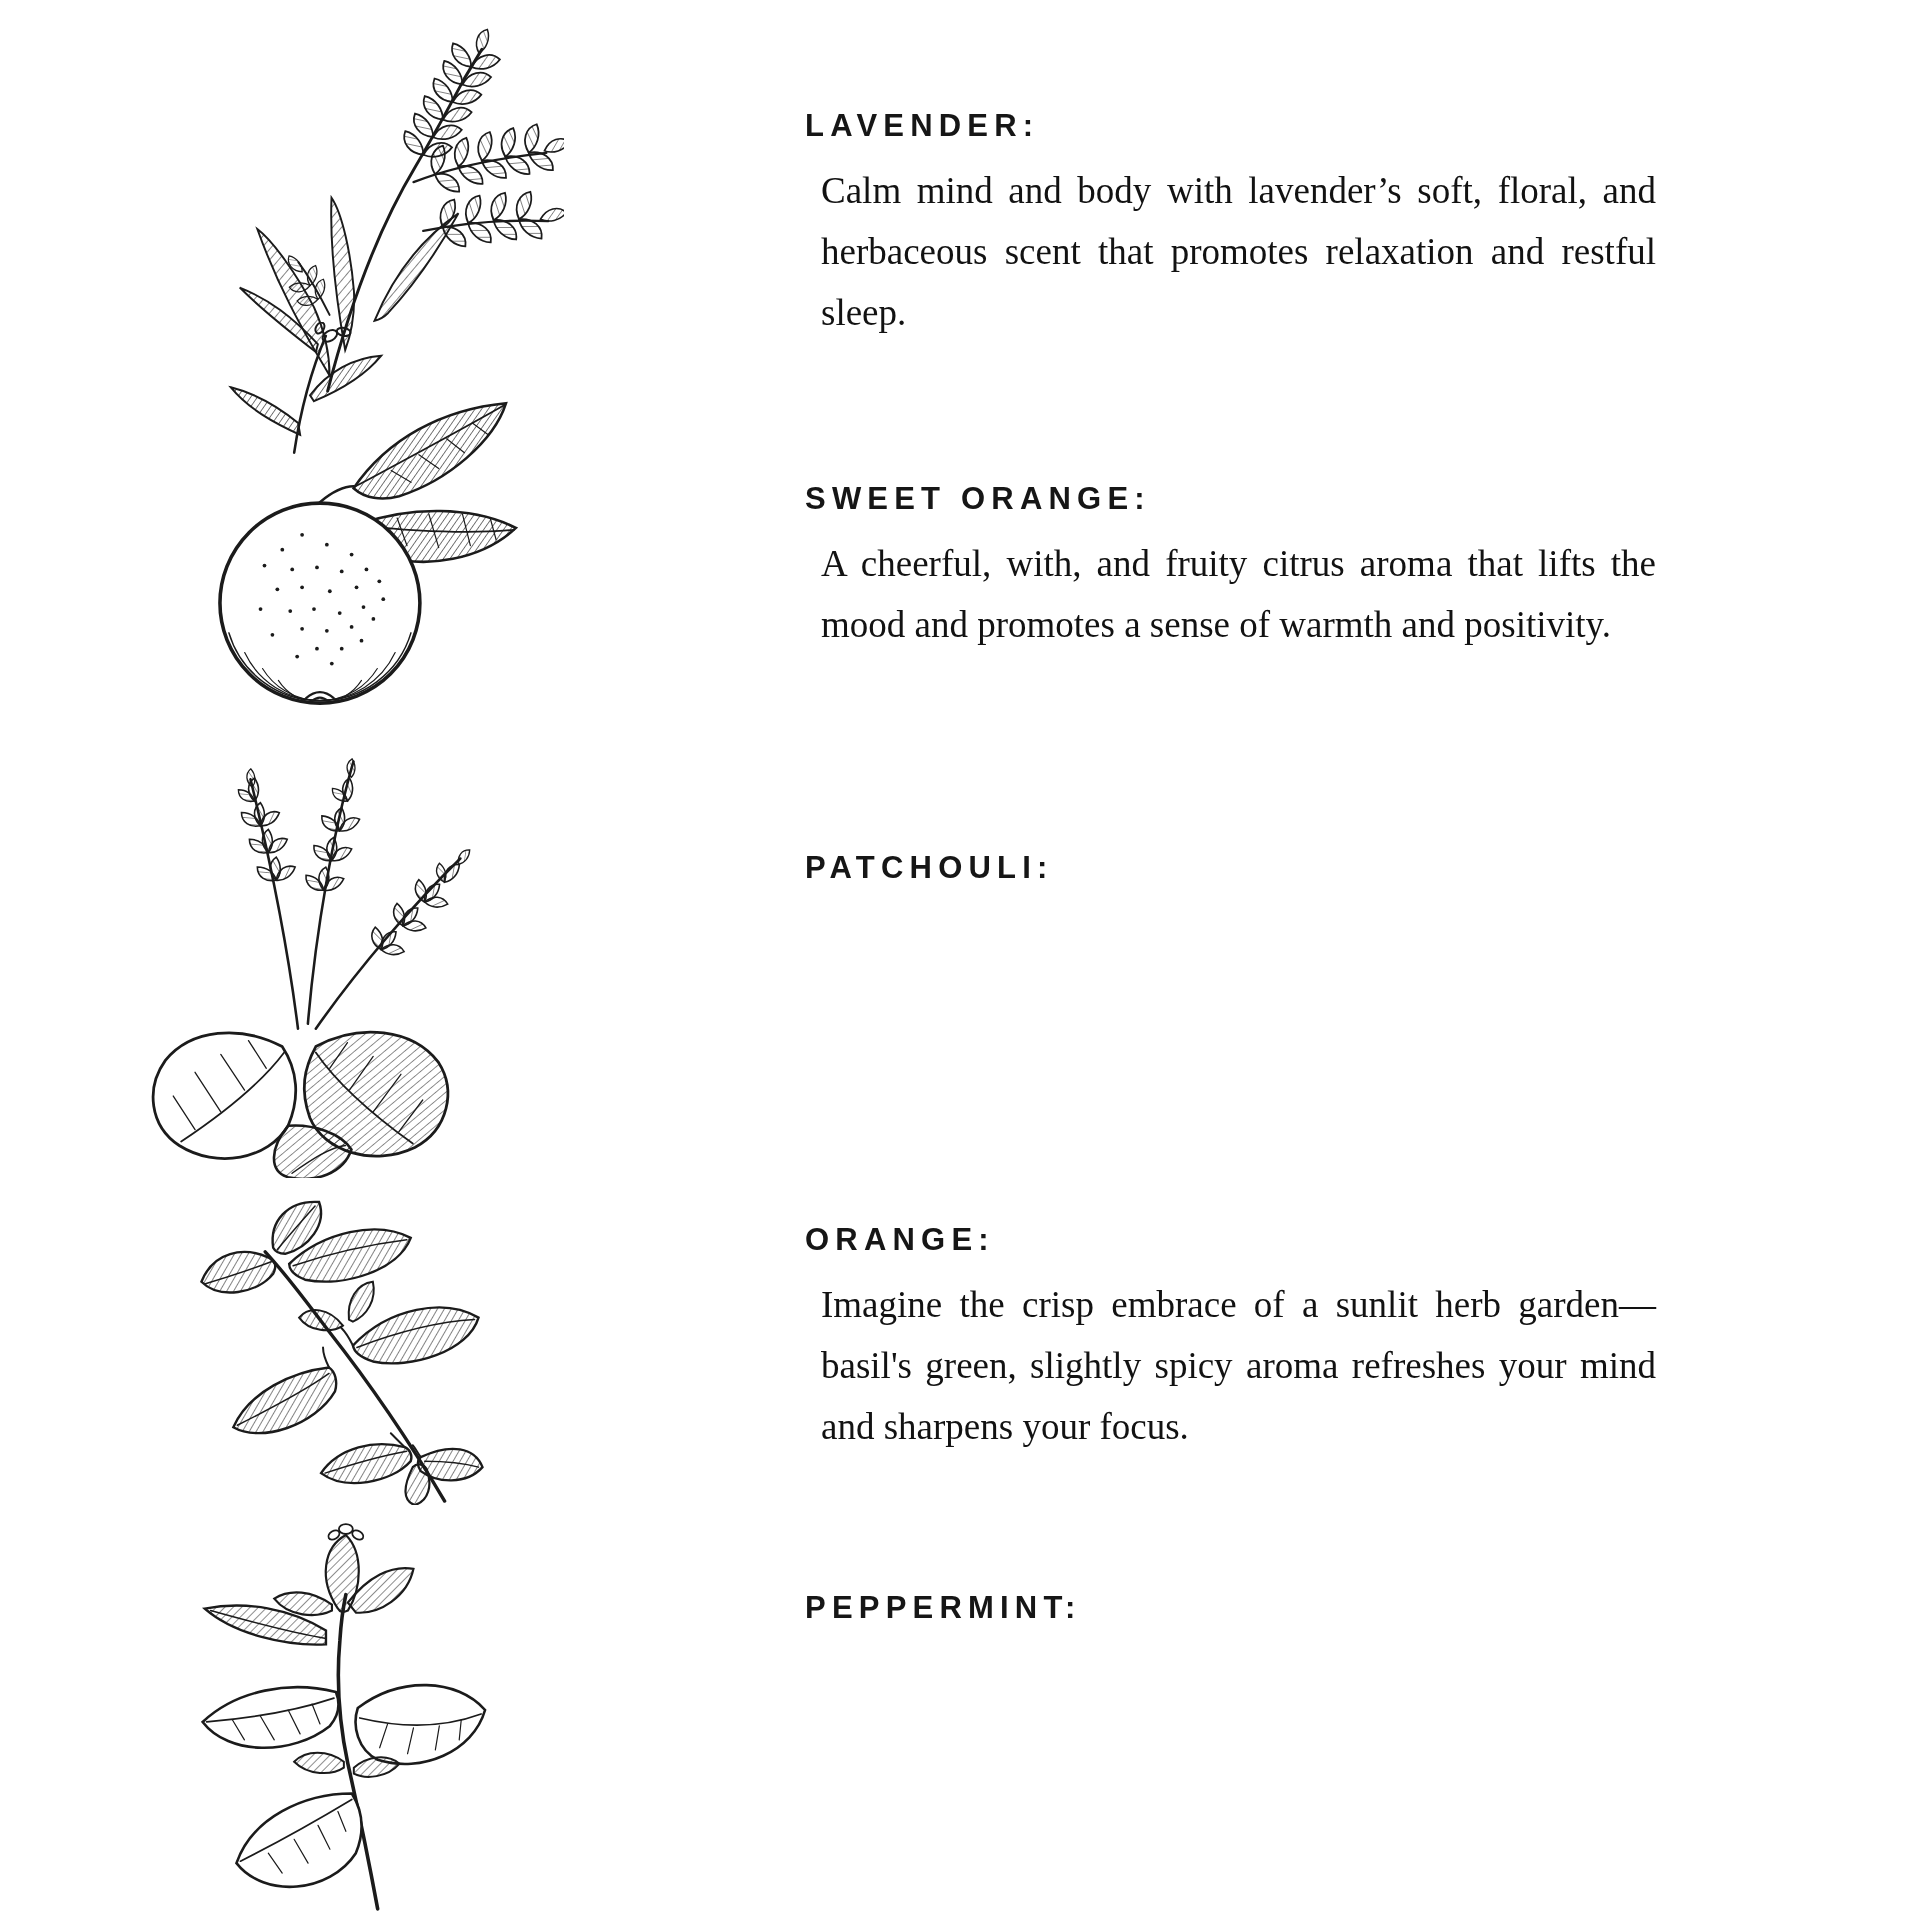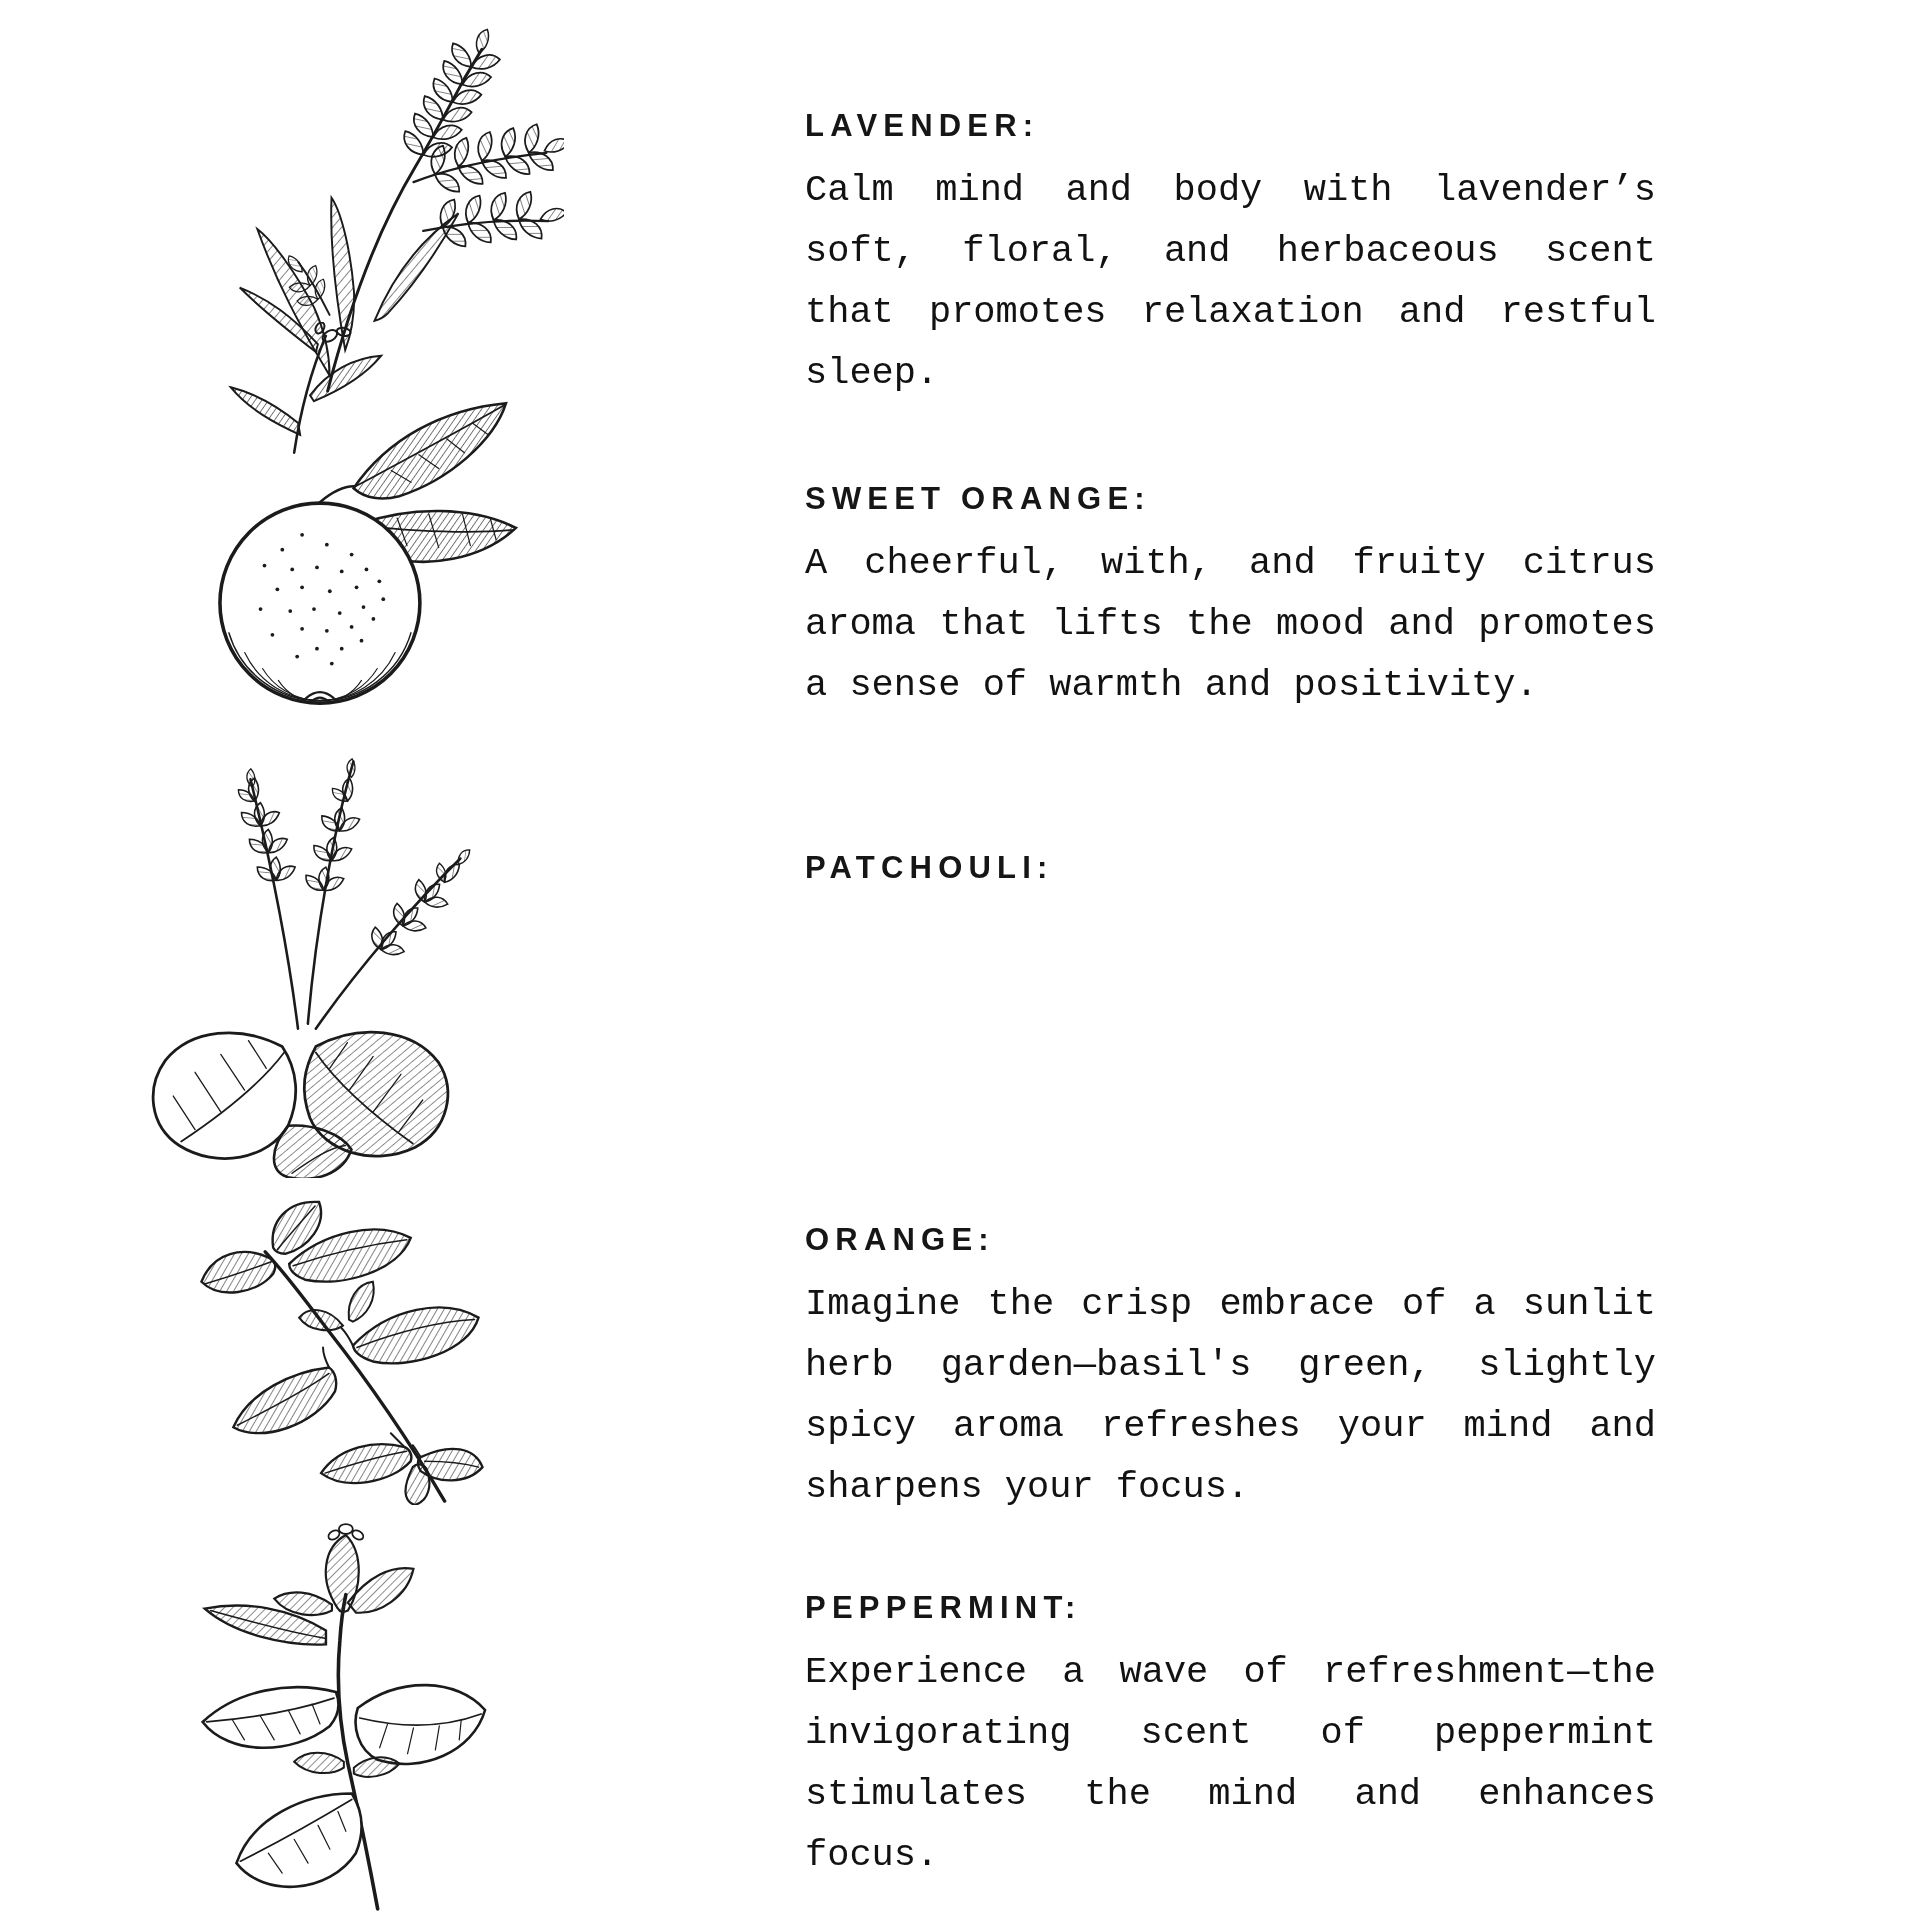--- a/index.html
+++ b/index.html
@@ -23,22 +23,22 @@
     margin:0;
     font-family:"Liberation Sans", sans-serif;
     font-weight:700;
     font-size:31px;
     line-height:48px;
     letter-spacing:0.2em;
     color:#161616;
     white-space:nowrap;
   }
   .body{
-    margin:10px 0 0 0;
-    font-family:Liberation Mono, monospace;
+    margin:10px 0 0 16px;
+    font-family:Liberation Serif, serif;
     font-size:37px;
     line-height:61px;
     text-align:justify;
     text-justify:inter-word;
     color:#121212;
   }
   .ink{stroke:#1b1b1b;fill:none;stroke-linecap:round;stroke-linejoin:round;}
 </style>
 </head>
 <body>
@@ -325,18 +325,17 @@
         <path d="M204,250 C188,238 166,238 154,250 C168,264 192,264 204,256 Z" fill="url(#min-h)" stroke="#1b1b1b" stroke-width="2"></path>
         <path d="M214,256 C228,244 248,242 260,252 C248,266 226,268 214,262 Z" fill="url(#min-h)" stroke="#1b1b1b" stroke-width="2"></path>
 
         <path d="M212,282 C164,282 112,306 96,352 C124,388 190,382 216,342 C226,318 222,298 212,282 Z" fill="#ffffff" stroke="#1b1b1b" stroke-width="2.6"></path>
         <path class="ink" stroke-width="1.7" d="M100,350 C140,330 182,306 212,288"></path>
         <path class="ink" stroke-width="1.2" d="M128,342 L142,362 M154,328 L168,352 M178,314 L190,338 M198,300 L206,320"></path>
       </svg>
     </figure>
     <div class="copy" style="top:1584px">
       <h2 class="heading">PEPPERMINT:</h2>
-      <p class="body">Experience a wave of refreshment—the invigorating scent of peppermint stimulates the mind and enhances focus.</p>
     </div>
   </section>
 
 </main>
 
 
 </body></html>

